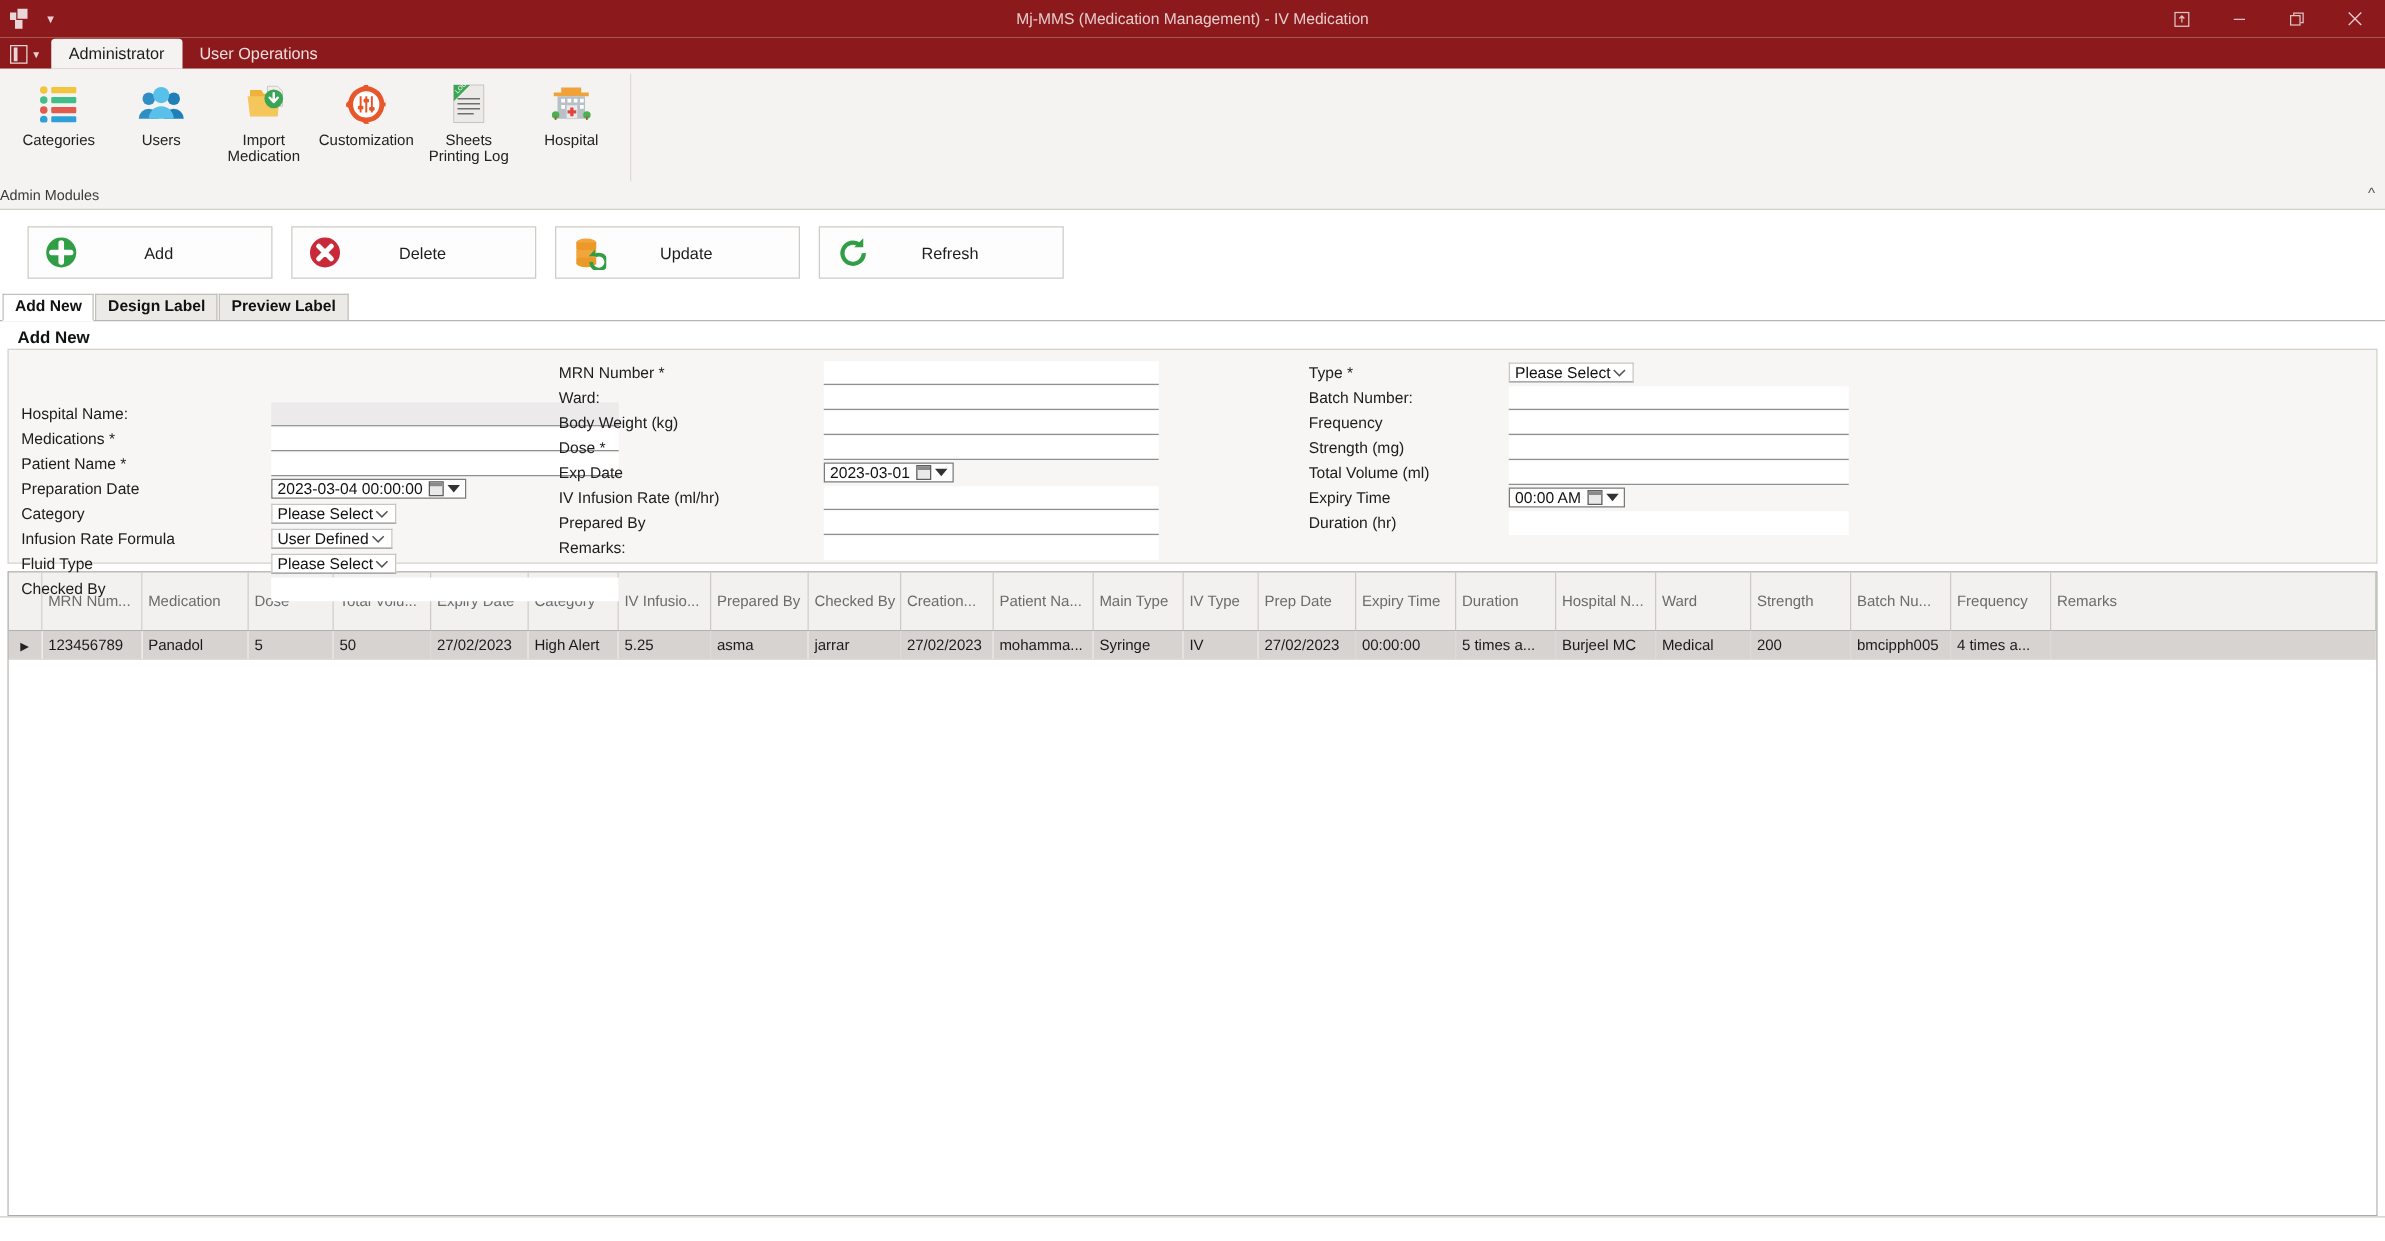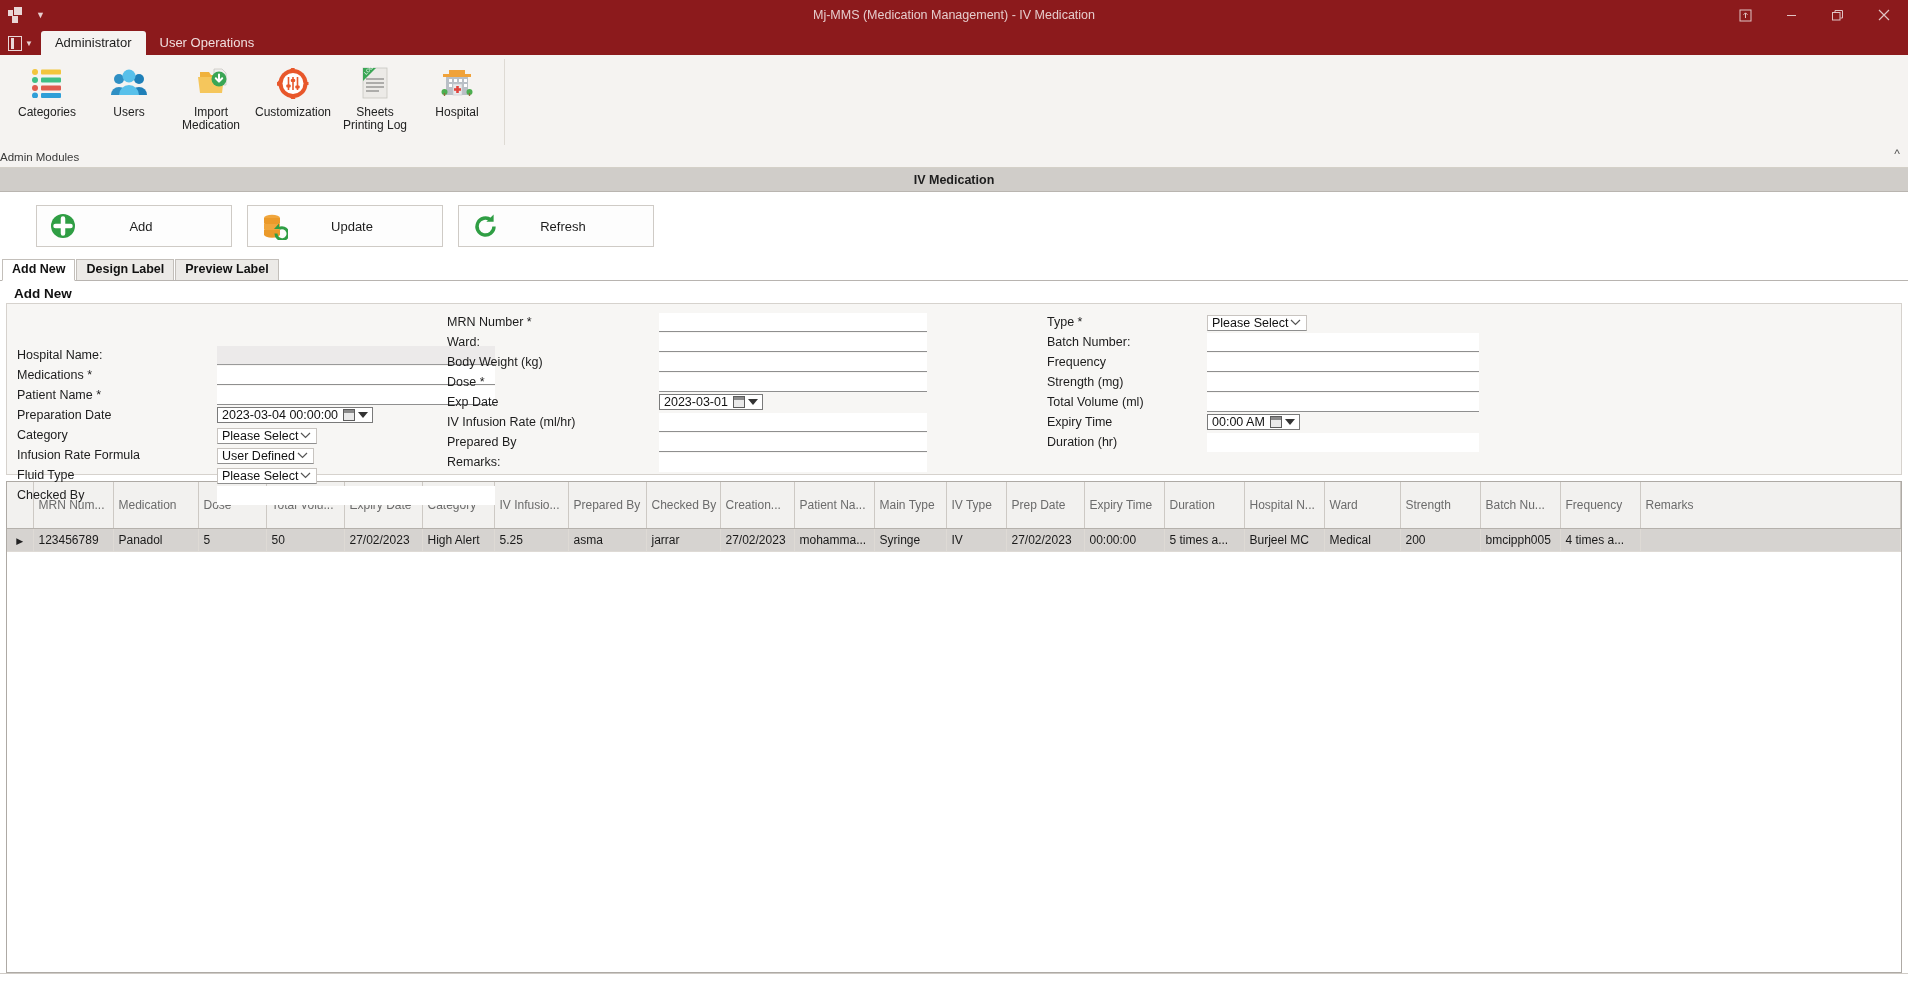--- a/index.html
+++ b/index.html
@@ -79,21 +79,21 @@
   }
 
   
   .page-caption {
     height: 24px; background: #d0cdc9; border-bottom: 1px solid #b9b5b0;
     display: flex; align-items: center; justify-content: center; flex: none;
   }
   .page-caption span { font-size: 12.5px; font-weight: bold; color: #1d1d1d; }
 
   
-  .actionbar { height: 68px; background: #fff; display: flex; align-items: center; padding-left: 36px; gap: 15px; flex: none; }
+  .actionbar { height: 68px; background: #fff; display: flex; align-items: center; padding-left: 22px; gap: 15px; flex: none; }
   .abtn {
     width: 196px; height: 42px; background: #fdfdfd; border: 1px solid #cfcbc6;
     display: flex; align-items: center; position: relative; cursor: default;
   }
   .abtn .ic { width: 52px; display: flex; align-items: center; justify-content: center; }
   .abtn .lbl { flex: 1; text-align: center; font-size: 13px; color: #1d1d1d; padding-right: 38px; }
 
   
   .subtabs {
     height: 21px; display: flex; align-items: flex-end; border-bottom: 1px solid #b8b4b0;
@@ -339,33 +339,39 @@
           </div>
           <div class="cap">Hospital</div>
         </div>
       </div>
       <div class="gtitle">Admin Modules</div>
     </div>
     <div class="rgroup-sep"></div>
     <div class="ribbon-collapse">^</div>
   </div>
 
-  <div class="page-caption">
-    <span>IV Medication</span>
-  </div>
 
   <div class="actionbar">
     <div class="abtn">
       <span class="ic">
         <svg width="26" height="26" viewBox="0 0 26 26">
             <circle cx="13" cy="13" r="12" fill="#2f9e44"></circle>
             <path d="M13 5.5 v15 M5.5 13 h15" stroke="#fff" stroke-width="4.5" stroke-linecap="round"></path>
           </svg>
       </span>
       <span class="lbl">Add</span>
+    </div>
+    <div class="abtn">
+      <span class="ic">
+        <svg width="26" height="26" viewBox="0 0 26 26">
+            <circle cx="13" cy="13" r="12" fill="#c92a3a"></circle>
+            <path d="M8 8 L18 18 M18 8 L8 18" stroke="#fff" stroke-width="4" stroke-linecap="round"></path>
+          </svg>
+      </span>
+      <span class="lbl">Delete</span>
     </div>
     <div class="abtn">
       <span class="ic">
         <svg width="27" height="27" viewBox="0 0 27 27">
           <ellipse cx="11" cy="5" rx="8" ry="3.2" fill="#f0a63d"></ellipse>
           <path d="M3 5 v5 a8 3.2 0 0 0 16 0 V5 z" fill="#eb9a2a"></path>
           <path d="M3 11 v5 a8 3.2 0 0 0 16 0 v-5 z" fill="#f0a63d"></path>
           <path d="M3 17 v4.5 a8 3.2 0 0 0 16 0 V17 z" fill="#eb9a2a"></path>
           <path d="M15 20.5 a6 6 0 1 0 3-5" fill="none" stroke="#2f9e44" stroke-width="3"></path>
           <path d="M18 10.5 l0 5.5 l-5 0 z" fill="#2f9e44"></path>

